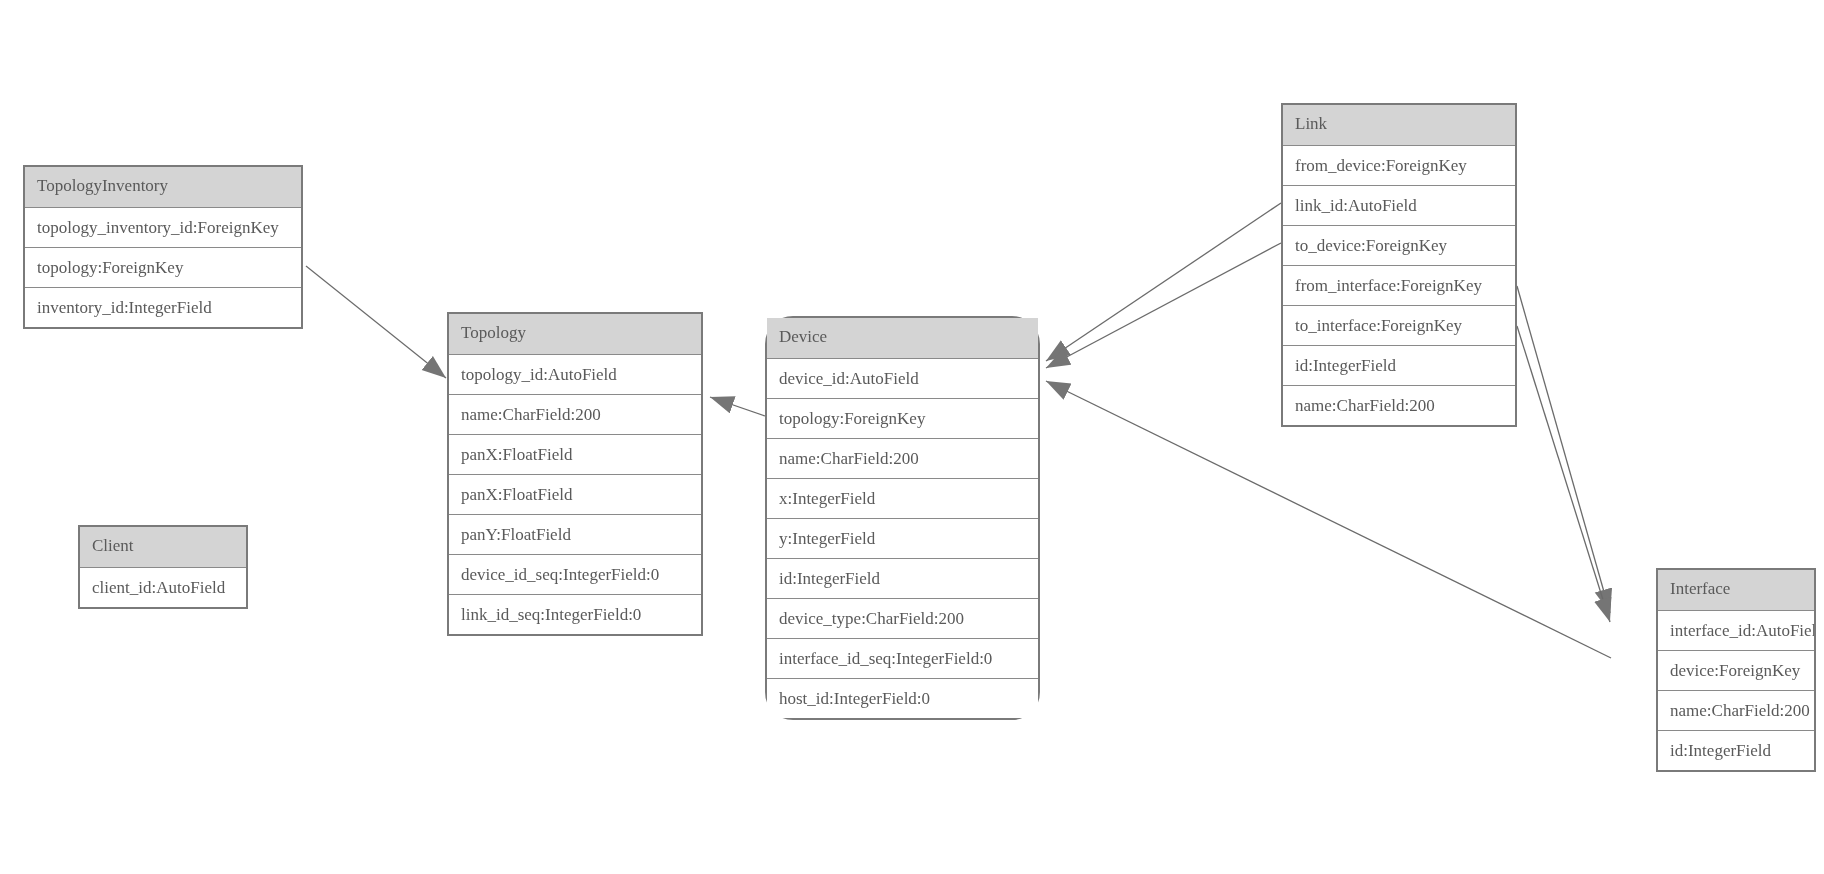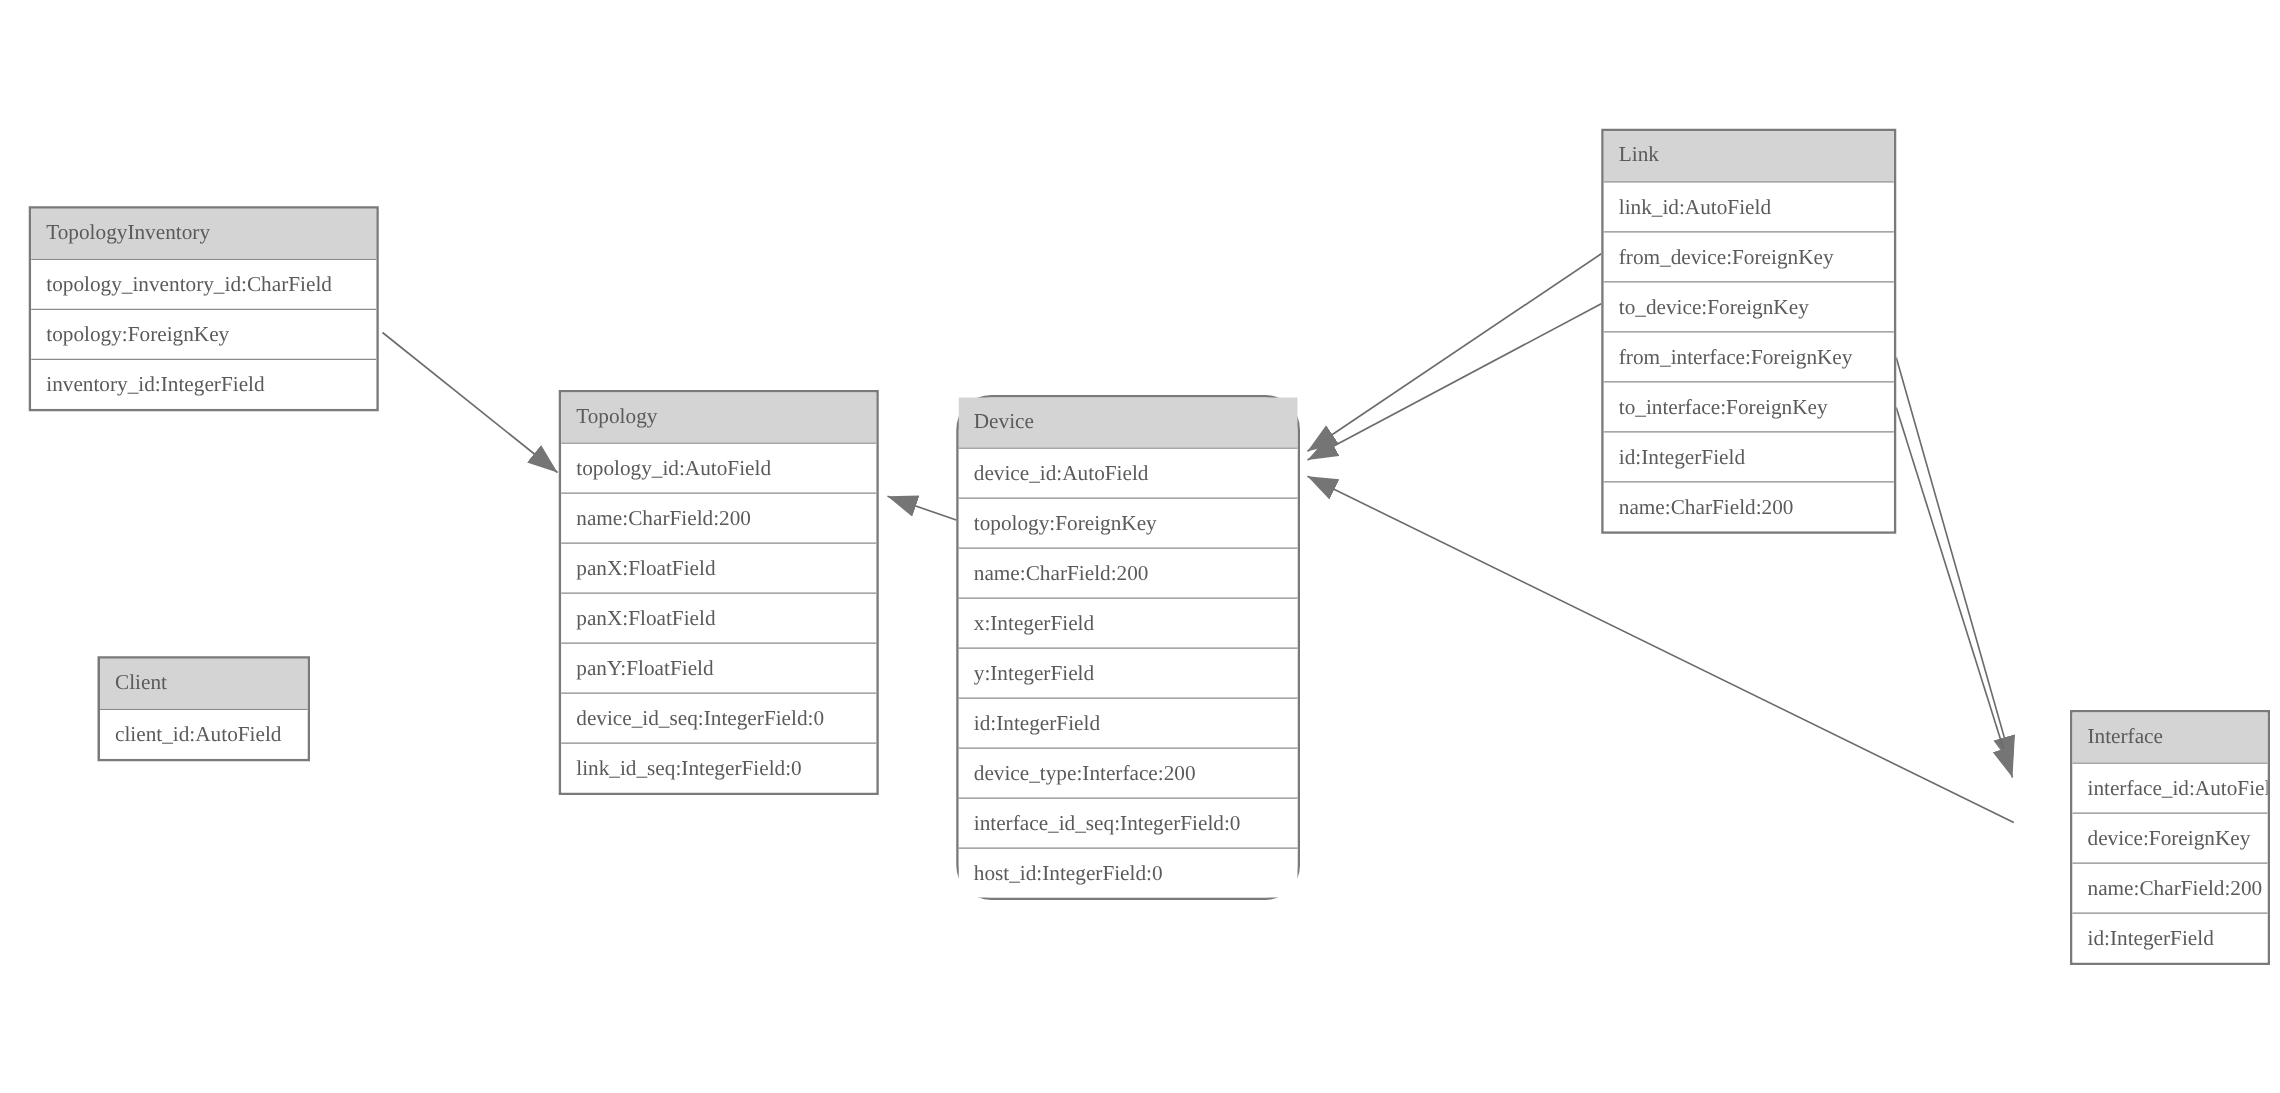--- a/index.html
+++ b/index.html
@@ -75,21 +75,21 @@
     <line x1="1611" y1="658" x2="1046" y2="381" marker-end="url(#arrowhead)"></line>
     <line x1="1517" y1="286" x2="1610" y2="613" marker-end="url(#arrowhead)"></line>
     <line x1="1517" y1="326" x2="1610" y2="622" marker-end="url(#arrowhead)"></line>
   </svg>
 
   <div class="entity" style="left:23px; top:165px; width:280px;">
     <div class="entity-header">
       <span>TopologyInventory</span>
     </div>
     <div>
-        <div class="entity-row">topology_inventory_id:CharField</div>
+        <div class="entity-row">topology_inventory_id:ForeignKey</div>
         <div class="entity-row">topology:ForeignKey</div>
         <div class="entity-row">inventory_id:IntegerField</div>
       </div>
   </div>
 
   <div class="entity" style="left:447px; top:312px; width:256px;">
     <div class="entity-header">
       <span>Topology</span>
     </div>
     <div>
@@ -116,33 +116,33 @@
     <div class="entity-header">
       <span>Device</span>
     </div>
     <div>
         <div class="entity-row">device_id:AutoField</div>
         <div class="entity-row">topology:ForeignKey</div>
         <div class="entity-row">name:CharField:200</div>
         <div class="entity-row">x:IntegerField</div>
         <div class="entity-row">y:IntegerField</div>
         <div class="entity-row">id:IntegerField</div>
-        <div class="entity-row">device_type:Interface:200</div>
+        <div class="entity-row">device_type:CharField:200</div>
         <div class="entity-row">interface_id_seq:IntegerField:0</div>
         <div class="entity-row">host_id:IntegerField:0</div>
       </div>
   </div>
 
   <div class="entity" style="left:1281px; top:103px; width:236px;">
     <div class="entity-header">
       <span>Link</span>
     </div>
     <div>
+        <div class="entity-row">from_device:ForeignKey</div>
         <div class="entity-row">link_id:AutoField</div>
-        <div class="entity-row">from_device:ForeignKey</div>
         <div class="entity-row">to_device:ForeignKey</div>
         <div class="entity-row">from_interface:ForeignKey</div>
         <div class="entity-row">to_interface:ForeignKey</div>
         <div class="entity-row">id:IntegerField</div>
         <div class="entity-row">name:CharField:200</div>
       </div>
   </div>
 
   <div class="entity" style="left:1656px; top:568px; width:160px;">
     <div class="entity-header">

